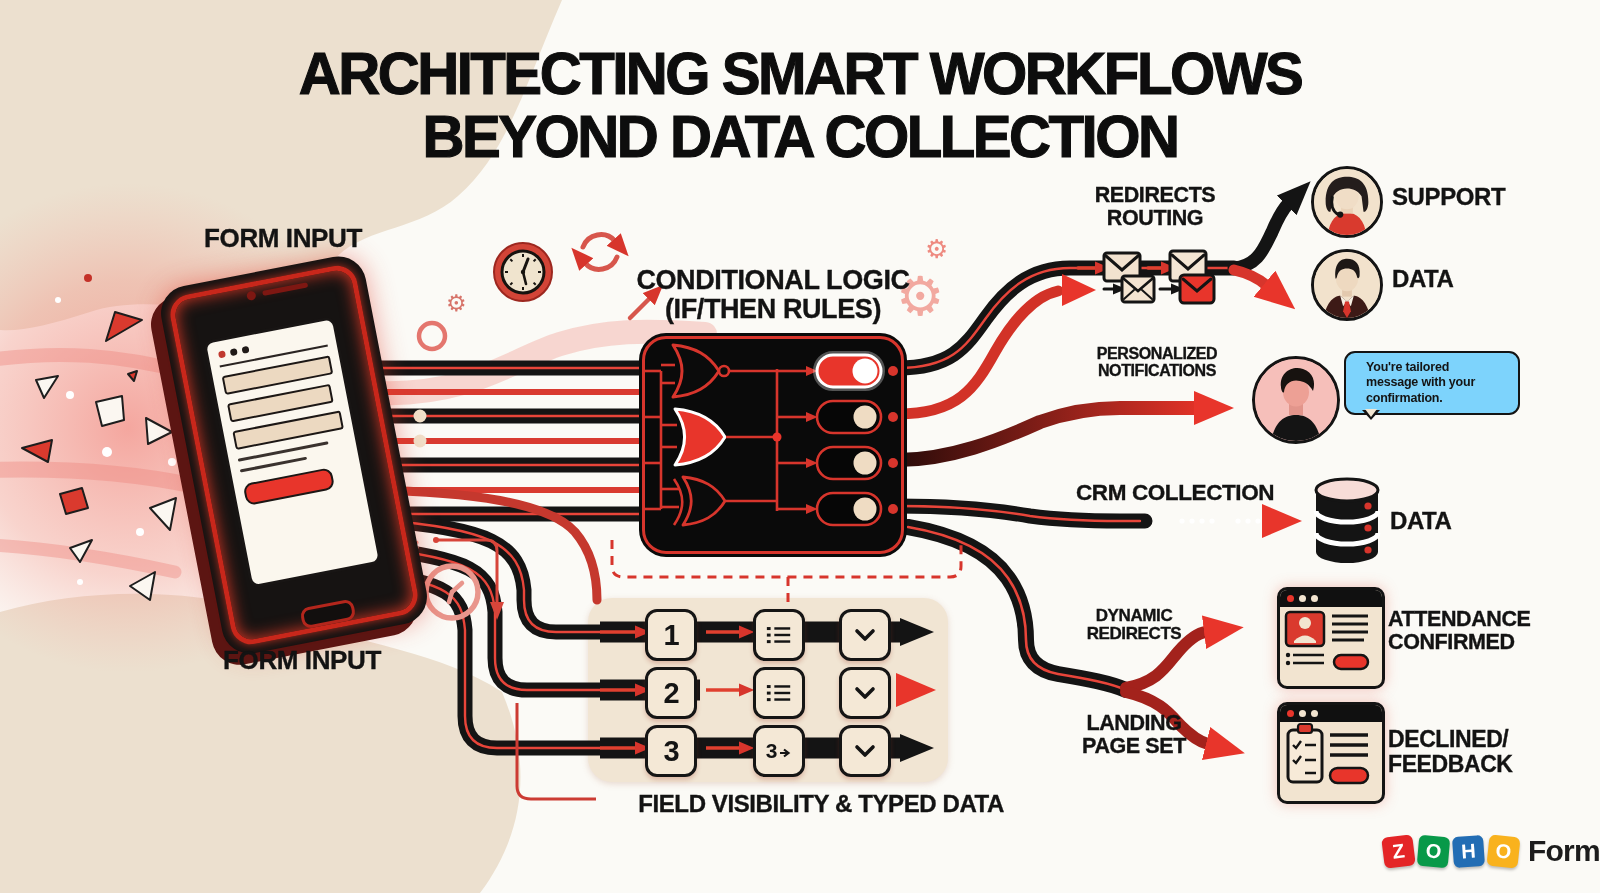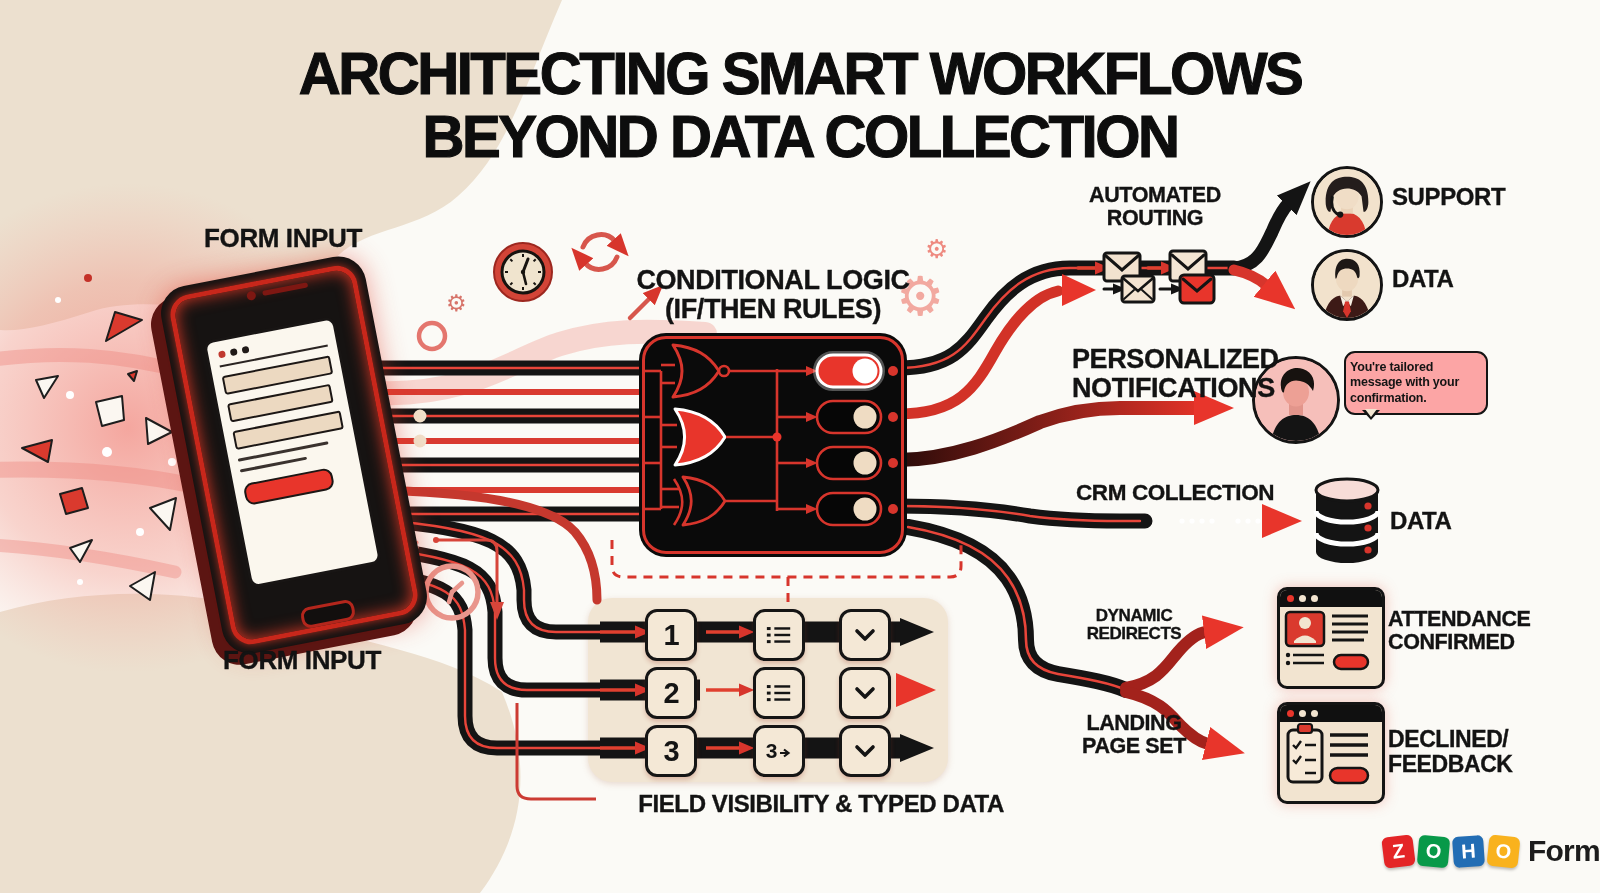--- a/index.html
+++ b/index.html
@@ -44,22 +44,22 @@
         border-radius:12px;display:flex;align-items:center;justify-content:center;z-index:3;
         box-shadow:0 3px 4px rgba(160,60,40,.25);}
   .cell .num{font-size:29px;font-weight:700;letter-spacing:-1px;}
   
   .avatar{position:absolute;border-radius:50%;border:3.5px solid #141414;overflow:hidden;z-index:4;background:#f2e2cc;}
   .window{position:absolute;width:102px;height:96px;background:#f2e4d0;border:3px solid #141414;
           border-radius:10px;overflow:hidden;z-index:4;box-shadow:0 0 14px rgba(230,90,70,.35);}
   .winbar{height:17px;background:#101010;display:flex;align-items:center;gap:5px;padding-left:7px;}
   .winbar i{width:7px;height:7px;border-radius:50%;background:#f2e4d0;}
   .winbar i:first-child{background:#e8352b;}
-  .bubble{position:absolute;left:1344px;top:351px;width:132px;background:#fca5a5;border:2.5px solid #141414;
-          border-radius:11px;padding:7px 4px;font-size:12.5px;font-weight:700;line-height:1.22;z-index:4;
+  .bubble{position:absolute;left:1344px;top:351px;width:132px;background:#7dd3fc;border:2.5px solid #141414;
+          border-radius:11px;padding:7px 20px;font-size:12.5px;font-weight:700;line-height:1.22;z-index:4;
           letter-spacing:-.2px;}
   .bubble:before{content:"";position:absolute;left:16px;bottom:-16px;border:9px solid transparent;
           border-top:10px solid #141414;}
   .bubble:after{content:"";position:absolute;left:18.5px;bottom:-10px;border:6.5px solid transparent;
           border-top:8px solid #f2e6d2;}
   .gear{position:absolute;font-family:"DejaVu Sans",sans-serif;z-index:2;line-height:1;}
   
   .logo{position:absolute;left:1383px;top:834px;display:flex;align-items:center;gap:4px;z-index:5;}
   .tile{width:31px;height:31px;border-radius:6px;display:flex;align-items:center;justify-content:center;
         color:#fff;font-size:20px;font-weight:700;box-shadow:0 2px 3px rgba(0,0,0,.25);}
@@ -284,24 +284,24 @@
     <span>ARCHITECTING SMART WORKFLOWS</span>
     <span>BEYOND DATA COLLECTION</span>
   </h1>
 
   <div class="lbl" style="left:195px;top:224px;width:176px;font-size:26px;z-index:5;">FORM INPUT</div>
   <div class="lbl" style="left:222px;top:646px;width:160px;font-size:26px;z-index:5;">FORM INPUT</div>
   <div class="lbl" style="left:628px;top:266px;width:290px;font-size:27px;z-index:5;">
     <span style="display:block;">CONDITIONAL LOGIC</span>
     <span style="display:block;">(IF/THEN RULES)</span>
   </div>
-  <div class="lbl" style="left:1085px;top:184px;width:140px;font-size:21.5px;z-index:5;">AUTOMATED ROUTING</div>
+  <div class="lbl" style="left:1085px;top:184px;width:140px;font-size:21.5px;z-index:5;">REDIRECTS ROUTING</div>
   <div class="lbl l" style="left:1392px;top:184px;width:120px;font-size:24px;z-index:5;">SUPPORT</div>
   <div class="lbl l" style="left:1392px;top:266px;width:120px;font-size:24px;z-index:5;">DATA</div>
-  <div class="lbl" style="left:1072px;top:345px;width:170px;font-size:27px;z-index:5;">PERSONALIZED NOTIFICATIONS</div>
+  <div class="lbl" style="left:1072px;top:345px;width:170px;font-size:16px;z-index:5;">PERSONALIZED NOTIFICATIONS</div>
   <div class="lbl l" style="left:1076px;top:481px;width:220px;font-size:22.5px;z-index:5;">CRM COLLECTION</div>
   <div class="lbl l" style="left:1390px;top:508px;width:90px;font-size:24px;z-index:5;">DATA</div>
   <div class="lbl" style="left:1074px;top:607px;width:120px;font-size:17px;z-index:5;">DYNAMIC REDIRECTS</div>
   <div class="lbl" style="left:1074px;top:712px;width:120px;font-size:21.5px;z-index:5;">LANDING PAGE SET</div>
   <div class="lbl l" style="left:1388px;top:608px;width:145px;font-size:21.5px;z-index:5;">ATTENDANCE CONFIRMED</div>
   <div class="lbl l" style="left:1388px;top:727px;width:130px;font-size:23px;z-index:5;">DECLINED/ FEEDBACK</div>
   <div class="lbl l" style="left:604px;top:791px;width:400px;font-size:24px;z-index:5;text-align:right;">FIELD VISIBILITY &amp; TYPED DATA</div>
 
   <div class="phone">
     <div class="frame"></div>

